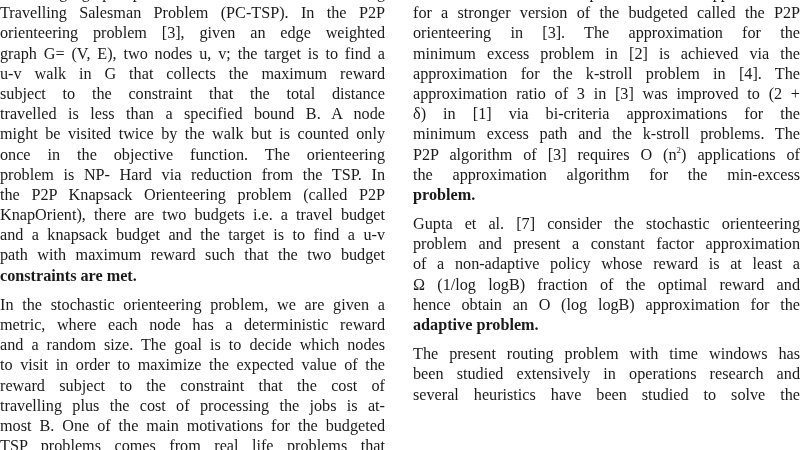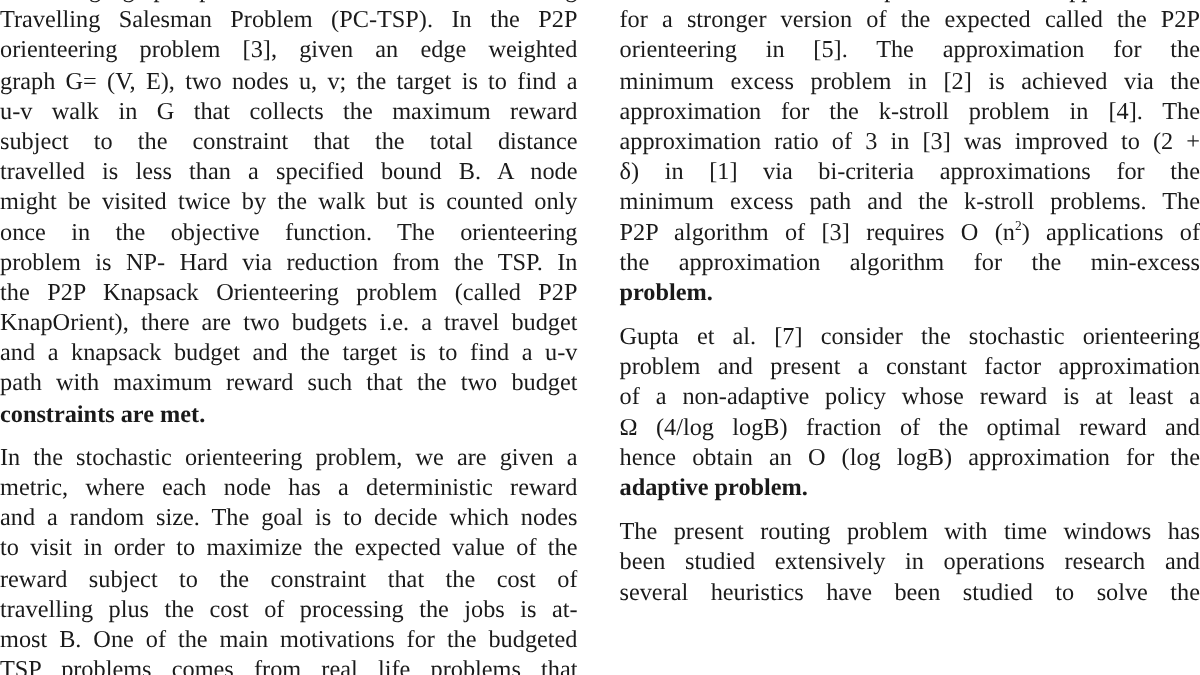--- a/index.html
+++ b/index.html
@@ -50,37 +50,37 @@
     <div class="line">reward subject to the constraint that the cost of</div>
     <div class="line">travelling plus the cost of processing the jobs is at-</div>
     <div class="line">most B. One of the main motivations for the budgeted</div>
     <div class="line">TSP problems comes from real life problems that</div>
   </div>
 </div>
 
 <div class="col col-right">
   <div>
     <div class="line">1481/1480. This was improved to a 3 approximation</div>
-    <div class="line">for a stronger version of the expected called the P2P</div>
-    <div class="line">orienteering in [5]. The approximation for the</div>
+    <div class="line">for a stronger version of the budgeted called the P2P</div>
+    <div class="line">orienteering in [3]. The approximation for the</div>
     <div class="line">minimum excess problem in [2] is achieved via the</div>
     <div class="line">approximation for the k-stroll problem in [4]. The</div>
     <div class="line">approximation ratio of 3 in [3] was improved to (2 +</div>
     <div class="line">δ) in [1] via bi-criteria approximations for the</div>
     <div class="line">minimum excess path and the k-stroll problems. The</div>
     <div class="line"><span>P2P algorithm of [3] requires O (n</span><sup>2</sup><span>) applications of</span></div>
     <div class="line">the approximation algorithm for the min-excess</div>
     <div class="line last">problem.</div>
   </div>
   <div class="gap"></div>
   <div>
     <div class="line">Gupta et al. [7] consider the stochastic orienteering</div>
     <div class="line">problem and present a constant factor approximation</div>
     <div class="line">of a non-adaptive policy whose reward is at least a</div>
-    <div class="line">Ω (4/log logB) fraction of the optimal reward and</div>
+    <div class="line">Ω (1/log logB) fraction of the optimal reward and</div>
     <div class="line">hence obtain an O (log logB) approximation for the</div>
     <div class="line last">adaptive problem.</div>
   </div>
   <div class="gap"></div>
   <div>
     <div class="line">The present routing problem with time windows has</div>
     <div class="line">been studied extensively in operations research and</div>
     <div class="line">several heuristics have been studied to solve the</div>
   </div>
 </div>

